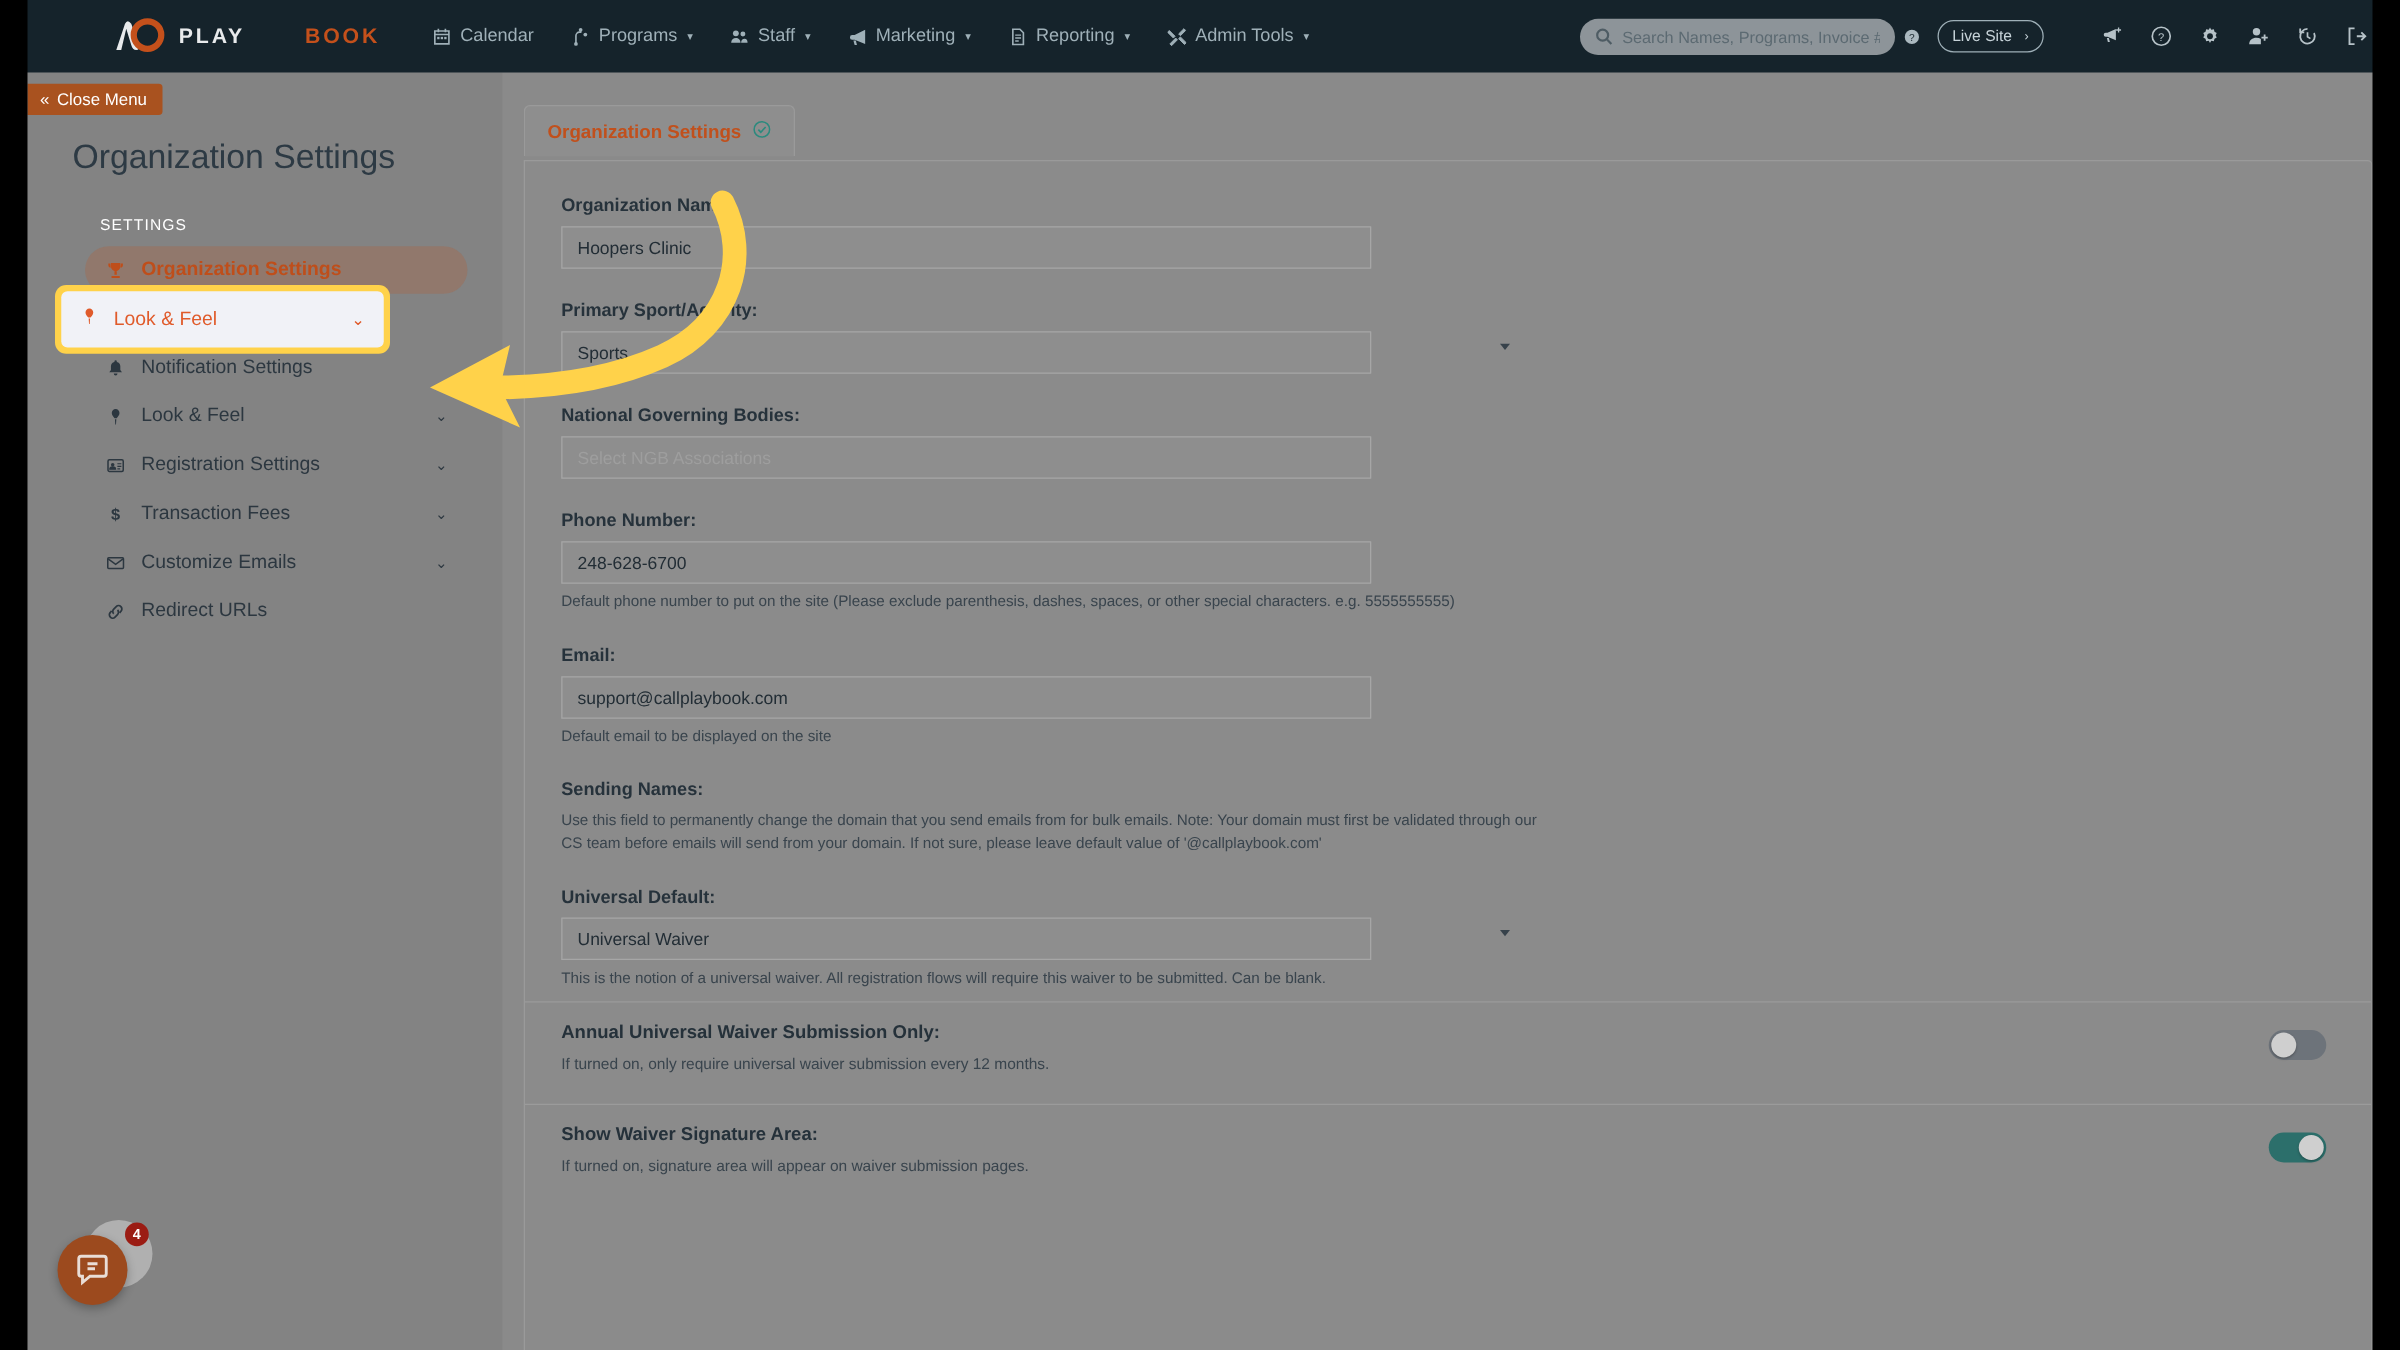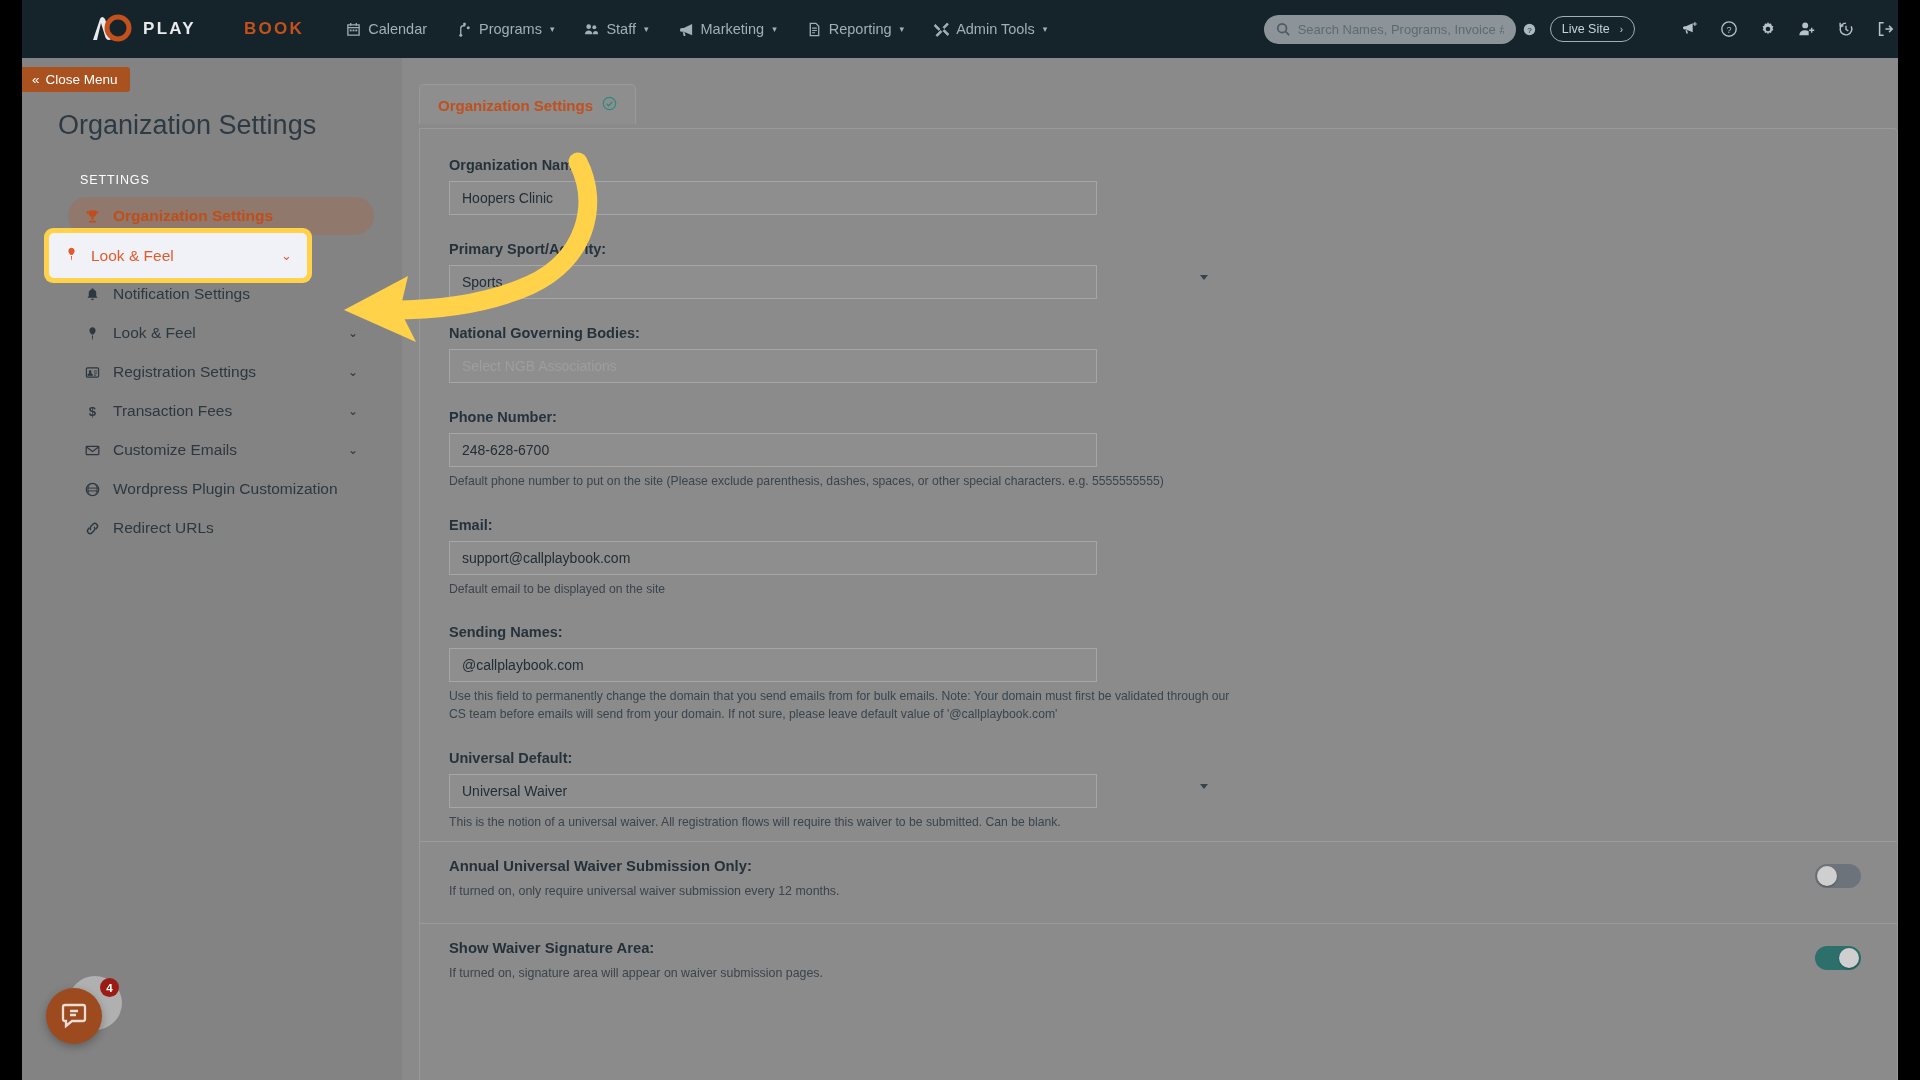--- a/index.html
+++ b/index.html
@@ -424,29 +424,20 @@
               <rect x="1.3" y="3.5" width="13.4" height="9" rx="0.8" fill="none" stroke="#2c3740" stroke-width="1.3"></rect>
               <path d="M1.6 4.3L8 9l6.4-4.7" fill="none" stroke="#2c3740" stroke-width="1.3"></path>
             </svg>
           </span>
         <span>Customize Emails</span>
         <span class="si-chev">⌄</span>
       </div>
       <div class="side-item">
         <span class="si-ic">
             <svg viewBox="0 0 16 16">
-              <circle cx="8" cy="8" r="6.6" fill="none" stroke="#2c3740" stroke-width="1.4"></circle>
-              <path d="M2.2 6.5h11.6M2.2 9.5h11.6M5.2 2.4c-1.3 1.4-2 3.3-2 5.6s.7 4.2 2 5.6M10.8 2.4c1.3 1.4 2 3.3 2 5.6s-.7 4.2-2 5.6" fill="none" stroke="#2c3740" stroke-width="1"></path>
-            </svg>
-          </span>
-        <span>Wordpress Plugin Customization</span>
-      </div>
-      <div class="side-item">
-        <span class="si-ic">
-            <svg viewBox="0 0 16 16">
               <path d="M6.4 9.6a2.8 2.8 0 010-4l2.1-2.1a2.8 2.8 0 014 4L11.4 8.8" fill="none" stroke="#2c3740" stroke-width="1.5"></path>
               <path d="M9.6 6.4a2.8 2.8 0 010 4l-2.1 2.1a2.8 2.8 0 01-4-4L4.6 7.2" fill="none" stroke="#2c3740" stroke-width="1.5"></path>
             </svg>
           </span>
         <span>Redirect URLs</span>
       </div>
     </div>
   </div>
 
   <div id="look-feel-callout">
@@ -507,21 +498,20 @@
 
         <div class="field">
           <div class="field-label">Email:</div>
           <div class="field-input">support@callplaybook.com</div>
           <div class="field-help">Default email to be displayed on the site</div>
         </div>
         <div class="field-gap"></div>
 
         <div class="field">
           <div class="field-label">Sending Names:</div>
-          <div class="field-input">@callplaybook.com</div>
           <div class="field-help">Use this field to permanently change the domain that you send emails from for bulk emails. Note: Your domain must first be validated through our CS team before emails will send from your domain. If not sure, please leave default value of '@callplaybook.com'</div>
         </div>
         <div class="field-gap"></div>
 
         <div class="field">
           <div class="field-label">Universal Default:</div>
           <div class="select-wrap">
             <div class="field-input">Universal Waiver</div>
             <span class="sel-caret"></span>
           </div>

